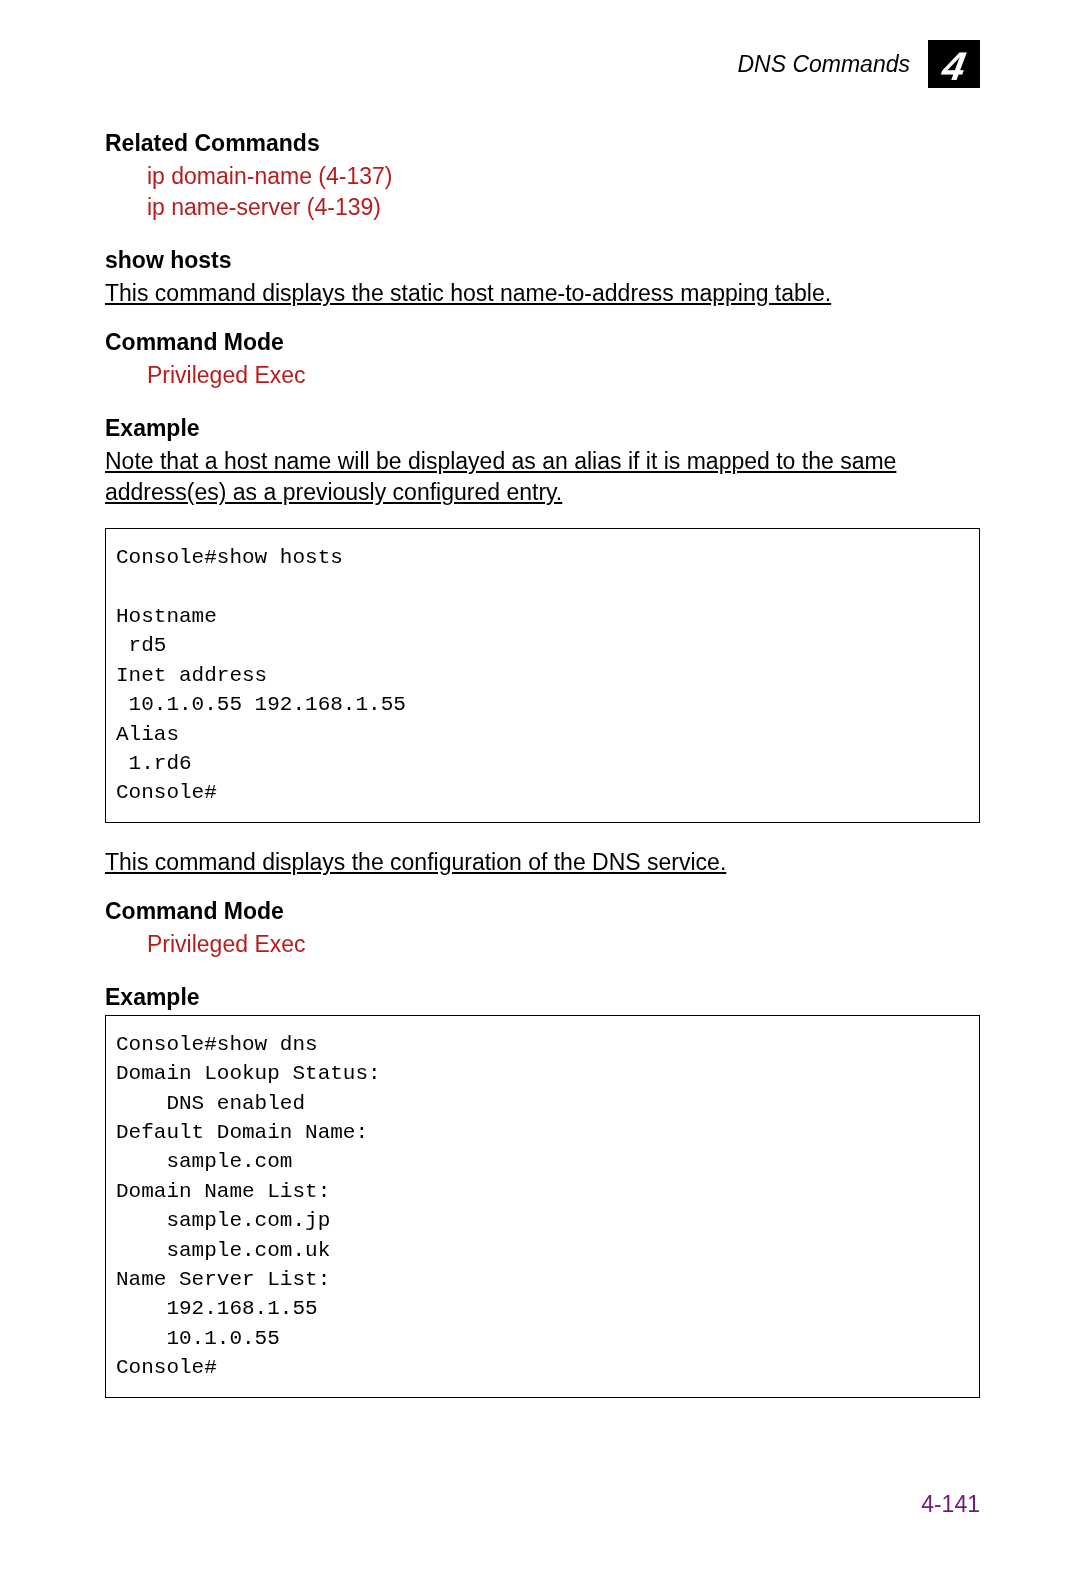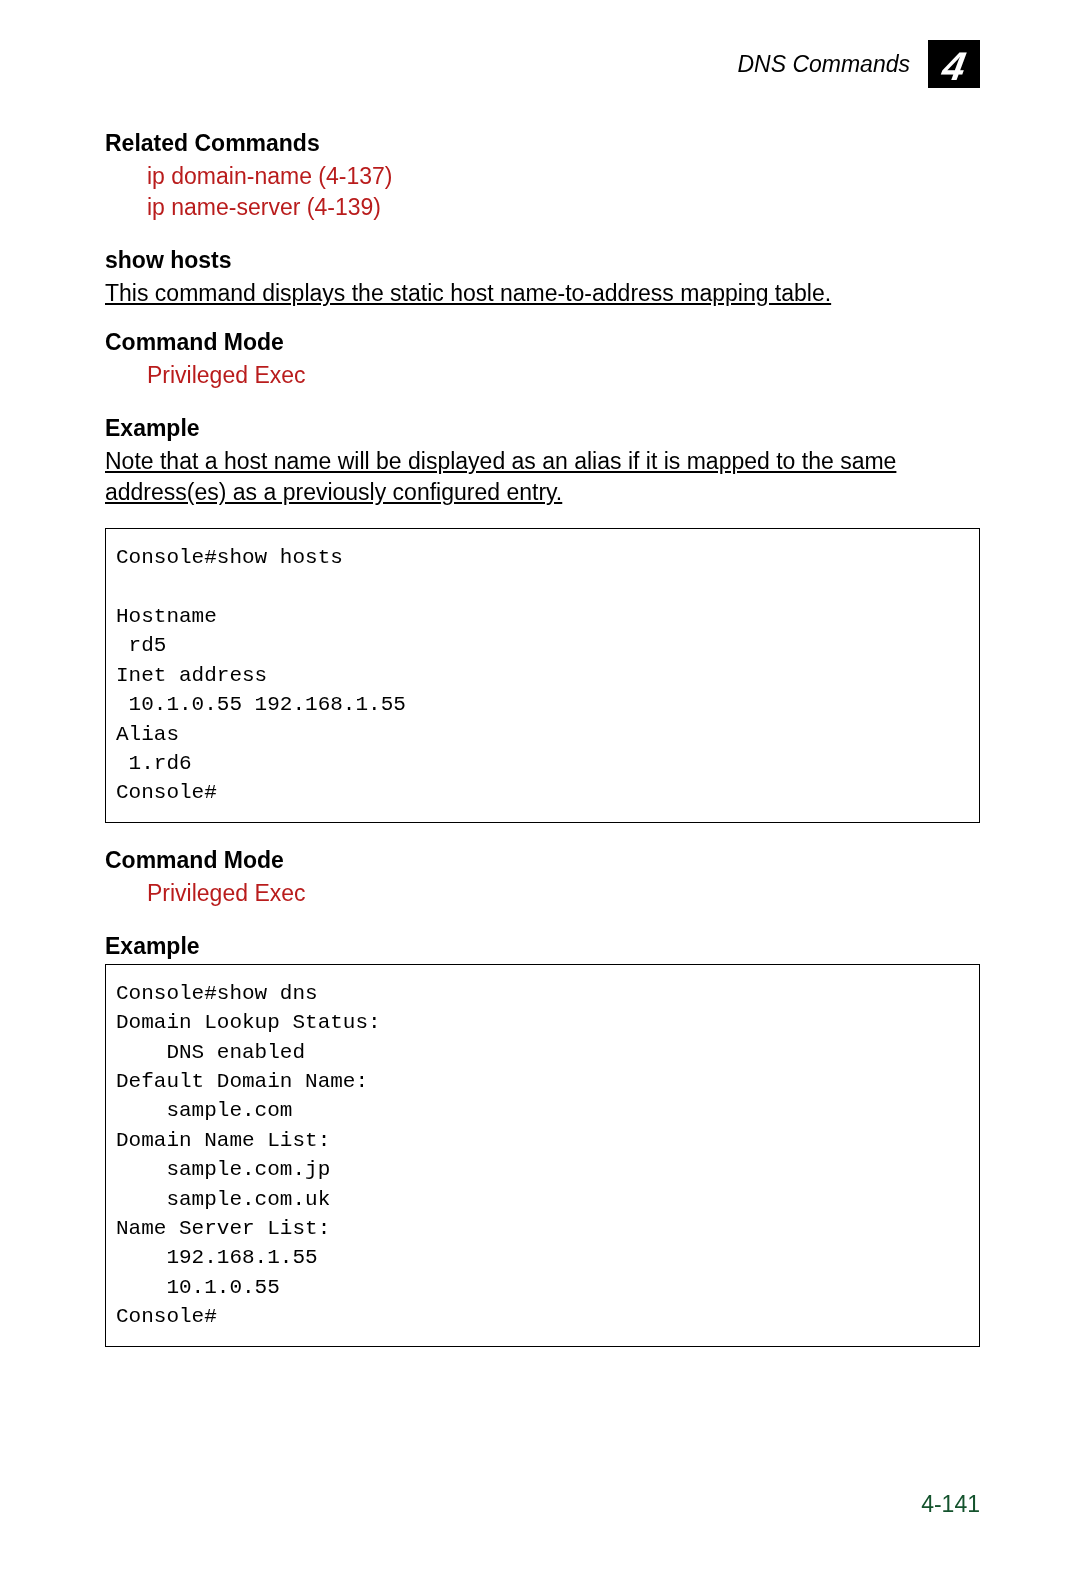--- a/index.html
+++ b/index.html
@@ -86,21 +86,21 @@
       line-height: 1.4;
       white-space: pre;
       margin-bottom: 24px;
       color: #000;
     }
     .page-number {
       position: absolute;
       bottom: 52px;
       right: 100px;
       font-size: 23px;
-      color: #14532d;
+      color: #701a75;
     }
   </style>
 </head>
 <body>
 
 <div class="header">
   <span class="header-text">DNS Commands</span>
   <div class="chapter-box">
     <span class="chapter-number">4</span>
   </div>
@@ -130,20 +130,21 @@
 Hostname
  rd5
 Inet address
  10.1.0.55 192.168.1.55
 Alias
  1.rd6
 Console#</div>
   </div>
 
   <div class="subsection">
+    <div class="body-text">This command displays the configuration of the DNS service.</div>
 
     <div class="section-heading">Command Mode</div>
     <div class="indent-list">
       <div class="indent-text">Privileged Exec</div>
     </div>
 
     <div class="section-heading">Example</div>
     <div class="code-block">Console#show dns
 Domain Lookup Status:
     DNS enabled

